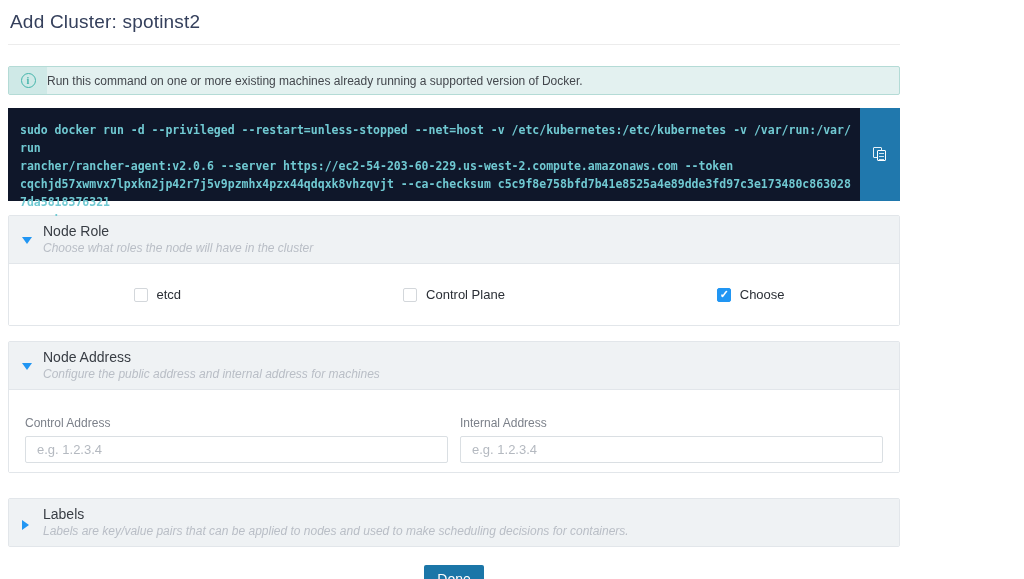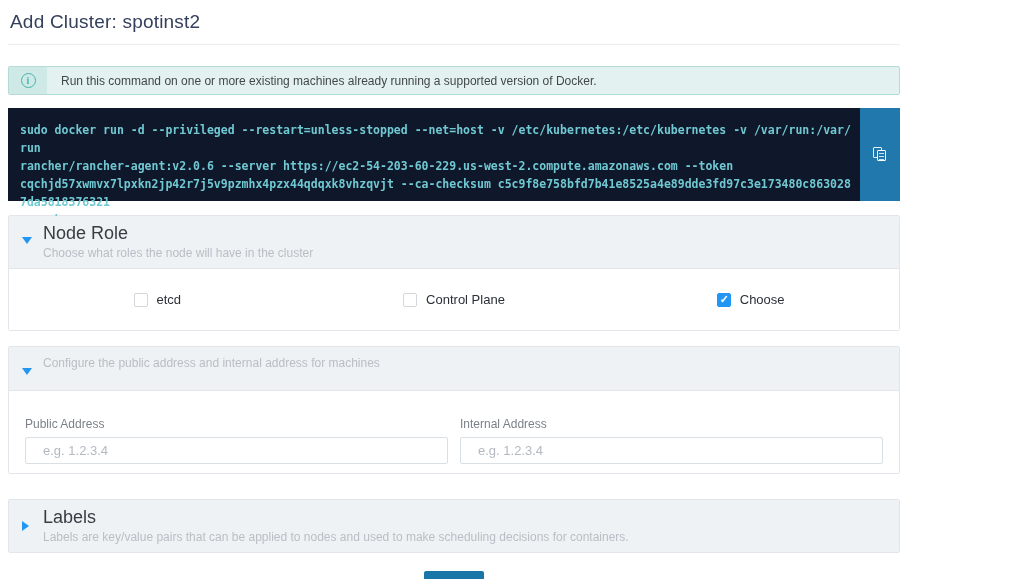--- a/index.html
+++ b/index.html
@@ -11,21 +11,21 @@
   .page-title { padding: 11px 2px 0 2px; font-size: 19px; font-weight: 400; color: #35405c; letter-spacing: .2px; }
   .title-divider { margin-top: 11px; border-bottom: 1px solid #ececec; }
 
   
   .banner { margin-top: 21px; height: 29px; display: flex; align-items: stretch;
     background: #e3f1f0; border: 1px solid #b4dbd6; border-radius: 2px; overflow: hidden; }
   .banner-icon-cell { width: 38px; background: #cfe9e7; display: flex; align-items: center; justify-content: center; flex: 0 0 38px; }
   .info-circle { width: 15px; height: 15px; border: 1.5px solid #43b5ab; border-radius: 50%;
     color: #43b5ab; font-size: 10px; font-style: normal; display: flex; align-items: center; justify-content: center;
     font-family: "Liberation Serif", serif; font-weight: bold; }
-  .banner-text { display: flex; align-items: center; padding-left: 14px; font-size: 12px; color: #43474d; }
+  .banner-text { display: flex; align-items: center; font-size: 12px; color: #43474d; }
 
   
   .codeblock { margin-top: 13px; height: 93px; display: flex; background: #0f172a; position: relative; }
   .code { flex: 1; padding: 13px 6px 10px 12px; color: #70c9d2;
     font-family: "DejaVu Sans Mono", monospace; font-size: 11.5px; line-height: 18px;
     white-space: pre-wrap; word-break: break-all; font-weight: bold; }
   .copy-btn { width: 40px; flex: 0 0 40px; background: #2078ad; border: none; cursor: pointer;
     display: flex; align-items: center; justify-content: center; }
   .clipboard-icon { display: inline-block; width: 16px; height: 16px; position: relative; }
   .clipboard-icon .sheet-back { position: absolute; left: 1px; top: 0; width: 9px; height: 11px; border: 1px solid #e8f2f8; border-radius: 1px; }
@@ -34,37 +34,37 @@
 
   
   .section { border: 1px solid #e2e6ea; border-radius: 2px; background: #fff; }
   .section-nr { margin-top: 14px; }
   .section-na { margin-top: 15px; }
   .section-labels { margin-top: 25px; }
   .section-header { background: #eff2f4; padding: 7px 12px 8px 12px; position: relative; min-height: 43px; }
   .section-header .tri { position: absolute; left: 13px; top: 21px; width: 0; height: 0; }
   .tri-down { border-left: 5px solid transparent; border-right: 5px solid transparent; border-top: 7px solid #2196f3; }
   .tri-right { border-top: 5px solid transparent; border-bottom: 5px solid transparent; border-left: 7px solid #2196f3; }
-  .section-title { margin-left: 22px; font-size: 18px; color: #383d44; }
-  .section-subtitle { margin-left: 22px; margin-top: 2px; font-size: 12px; color: #b9bec6; }
+  .section-title { margin-left: 22px; font-size: 14px; color: #383d44; }
+  .section-subtitle { margin-left: 22px; margin-top: 2px; font-size: 12px; color: #b9bec6; font-style: italic; }
   .section-body { border-top: 1px solid #e2e6ea; background: #fff; }
 
   
   .role-grid { display: grid; grid-template-columns: 1fr 1fr 1fr; height: 62px; align-items: center; justify-items: center; }
   .checkbox-group { display: flex; align-items: center; gap: 9px; cursor: pointer; }
   .checkbox { width: 14px; height: 14px; border: 1px solid #d3d7db; border-radius: 2px; background: #fff; position: relative; }
   .checkbox.checked { background: #2196f3; border-color: #2196f3; }
   .checkbox.checked::after { content: "✓"; position: absolute; left: 2px; top: -1px; color: #fff; font-size: 11px; font-weight: bold; }
   .checkbox-label { font-size: 13px; color: #2b2f36; }
 
   
   .fields-grid { display: grid; grid-template-columns: 1fr 1fr; gap: 12px; padding: 26px 16px 9px 16px; }
   .field-label { font-size: 12px; color: #7c818a; margin-bottom: 6px; }
   .text-input { width: 100%; height: 27px; border: 1px solid #dadfe3; border-radius: 2px;
-    padding: 0 17px; font-size: 13px; color: #3a3f46; background: #fff; outline: none;
+    padding: 0 11px; font-size: 13px; color: #3a3f46; background: #fff; outline: none;
     font-family: "Liberation Sans", sans-serif; }
   .text-input::placeholder { color: #b4b9c0; opacity: 1; }
 
   
   .footer { margin-top: 18px; display: flex; justify-content: center; }
   .done-btn { min-width: 55px; height: 28px; padding: 0 13px; background: #1b76a8; color: #fff;
     border: none; border-radius: 2px; font-size: 14px; cursor: pointer;
     font-family: "Liberation Sans", sans-serif; }
 </style>
 </head>
@@ -117,25 +117,26 @@
       <label class="checkbox-group">
         <span class="checkbox checked"></span>
         <span class="checkbox-label">Choose</span>
       </label>
     </div>
   </div>
 
   <div class="section section-na">
     <div class="section-header">
       <span class="tri tri-down"></span>
+      <div class="section-title">Node Address</div>
       <div class="section-subtitle">Configure the public address and internal address for machines</div>
     </div>
     <div class="section-body fields-grid">
       <div class="field">
-        <div class="field-label">Public Address</div>
+        <div class="field-label">Control Address</div>
         <input class="text-input" type="text" placeholder="e.g. 1.2.3.4" style="">
       </div>
       <div class="field">
         <div class="field-label">Internal Address</div>
         <input class="text-input" type="text" placeholder="e.g. 1.2.3.4" style="">
       </div>
     </div>
   </div>
 
   <div class="section section-labels">

